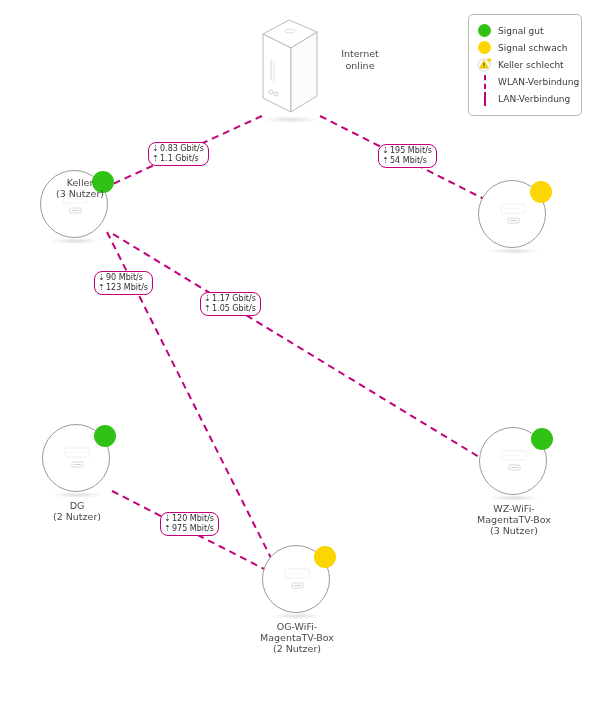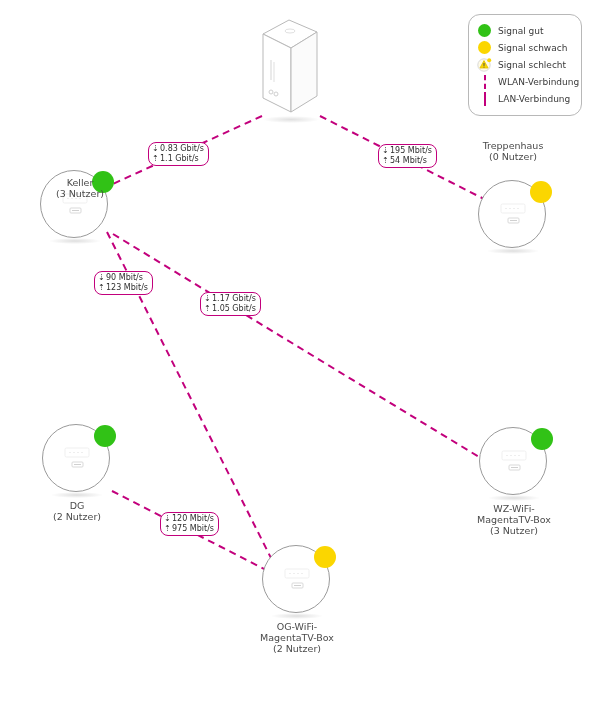--- a/index.html
+++ b/index.html
@@ -121,21 +121,21 @@
     text-align: center;
   }
 
   
   #legend {
     position: absolute;
     left: 468px;
     top: 14px;
     width: 114px;
     border: 1px solid #b8b8b8;
-    border-radius: 12px;
+    border-radius: 5px;
     background: #ffffff;
     padding: 7px 6px 8px 8px;
     box-sizing: border-box;
   }
   .legend-row {
     display: flex;
     align-items: center;
     height: 17px;
     gap: 6px;
   }
@@ -207,20 +207,22 @@
       <ellipse cx="35" cy="19" rx="5" ry="2" fill="none" stroke="#d8d8d8" stroke-width="0.8"></ellipse>
 
       <line x1="16" y1="48" x2="16" y2="68" stroke="#dcdcdc" stroke-width="1.2"></line>
       <line x1="19" y1="50" x2="19" y2="70" stroke="#e4e4e4" stroke-width="1.2"></line>
 
       <circle cx="16" cy="80" r="2" fill="none" stroke="#cfcfcf" stroke-width="1"></circle>
       <circle cx="21" cy="82" r="2" fill="none" stroke="#cfcfcf" stroke-width="1"></circle>
     </svg>
   </div>
 
+  <div class="int-label" style="left:305px; top:48px; width:110px;">Internet
+online</div>
 
 
   <div class="node" style="left:40px; top:170px;">
     <div class="disc"></div>
     <div class="shadow"></div>
     <svg class="dev-icon" viewBox="0 0 44 34">
       <rect x="10" y="6" width="24" height="9" rx="1.5" fill="none" stroke="#efefef" stroke-width="1"></rect>
       <line x1="14" y1="10.5" x2="30" y2="10.5" stroke="#eeeeee" stroke-width="1" stroke-dasharray="2,2"></line>
       <rect x="17" y="20" width="11" height="5" rx="1" fill="none" stroke="#d9d9d9" stroke-width="1"></rect>
       <line x1="19" y1="22.5" x2="26" y2="22.5" stroke="#d0d0d0" stroke-width="1"></line>
@@ -234,22 +236,20 @@
     <div class="disc"></div>
     <div class="shadow"></div>
     <svg class="dev-icon" viewBox="0 0 44 34">
       <rect x="10" y="6" width="24" height="9" rx="1.5" fill="none" stroke="#efefef" stroke-width="1"></rect>
       <line x1="14" y1="10.5" x2="30" y2="10.5" stroke="#eeeeee" stroke-width="1" stroke-dasharray="2,2"></line>
       <rect x="17" y="20" width="11" height="5" rx="1" fill="none" stroke="#d9d9d9" stroke-width="1"></rect>
       <line x1="19" y1="22.5" x2="26" y2="22.5" stroke="#d0d0d0" stroke-width="1"></line>
     </svg>
     <div class="status-dot status-weak"></div>
   </div>
-  <div class="node-label" style="left:438px; top:140px;">Treppenhaus
-(0 Nutzer)</div>
 
   <div class="node" style="left:42px; top:424px;">
     <div class="disc"></div>
     <div class="shadow"></div>
     <svg class="dev-icon" viewBox="0 0 44 34">
       <rect x="10" y="6" width="24" height="9" rx="1.5" fill="none" stroke="#efefef" stroke-width="1"></rect>
       <line x1="14" y1="10.5" x2="30" y2="10.5" stroke="#eeeeee" stroke-width="1" stroke-dasharray="2,2"></line>
       <rect x="17" y="20" width="11" height="5" rx="1" fill="none" stroke="#d9d9d9" stroke-width="1"></rect>
       <line x1="19" y1="22.5" x2="26" y2="22.5" stroke="#d0d0d0" stroke-width="1"></line>
     </svg>
@@ -362,21 +362,21 @@
     <div class="legend-row">
       <span class="sw">
         <svg width="15" height="15" viewBox="0 0 15 15">
           <circle cx="7" cy="8" r="6.2" fill="#fffbe6" stroke="#d9d9d9" stroke-width="1"></circle>
           <path d="M7 3.6 L11.1 11 L2.9 11 Z" fill="#fbd600" stroke="#e0bc00" stroke-width="0.8" stroke-linejoin="round"></path>
           <line x1="7" y1="6" x2="7" y2="8.9" stroke="#4a4a4a" stroke-width="1"></line>
           <circle cx="7" cy="10" r="0.6" fill="#4a4a4a"></circle>
           <circle cx="12.2" cy="3.2" r="2" fill="#fbd600"></circle>
         </svg>
       </span>
-      <span class="lbl">Signal schlecht</span>
+      <span class="lbl">Keller schlecht</span>
     </div>
 
     <div class="legend-row">
       <span class="sw">
         <span class="vline-dashed"></span>
       </span>
       <span class="lbl">WLAN-Verbindung</span>
     </div>
 
     <div class="legend-row">

